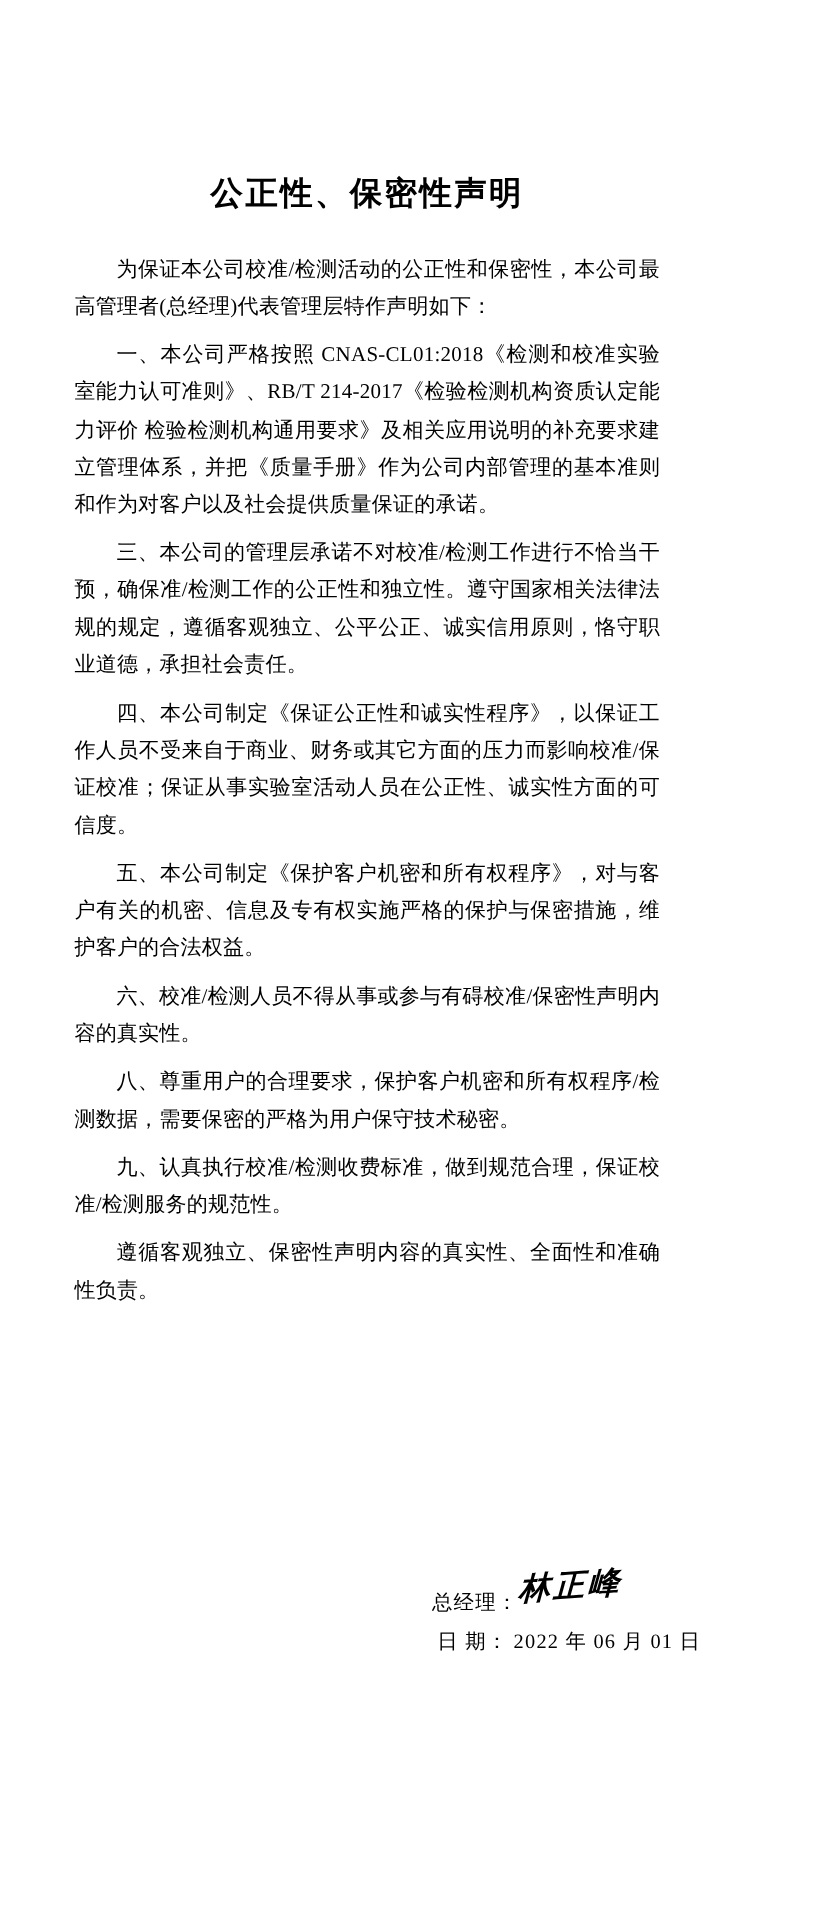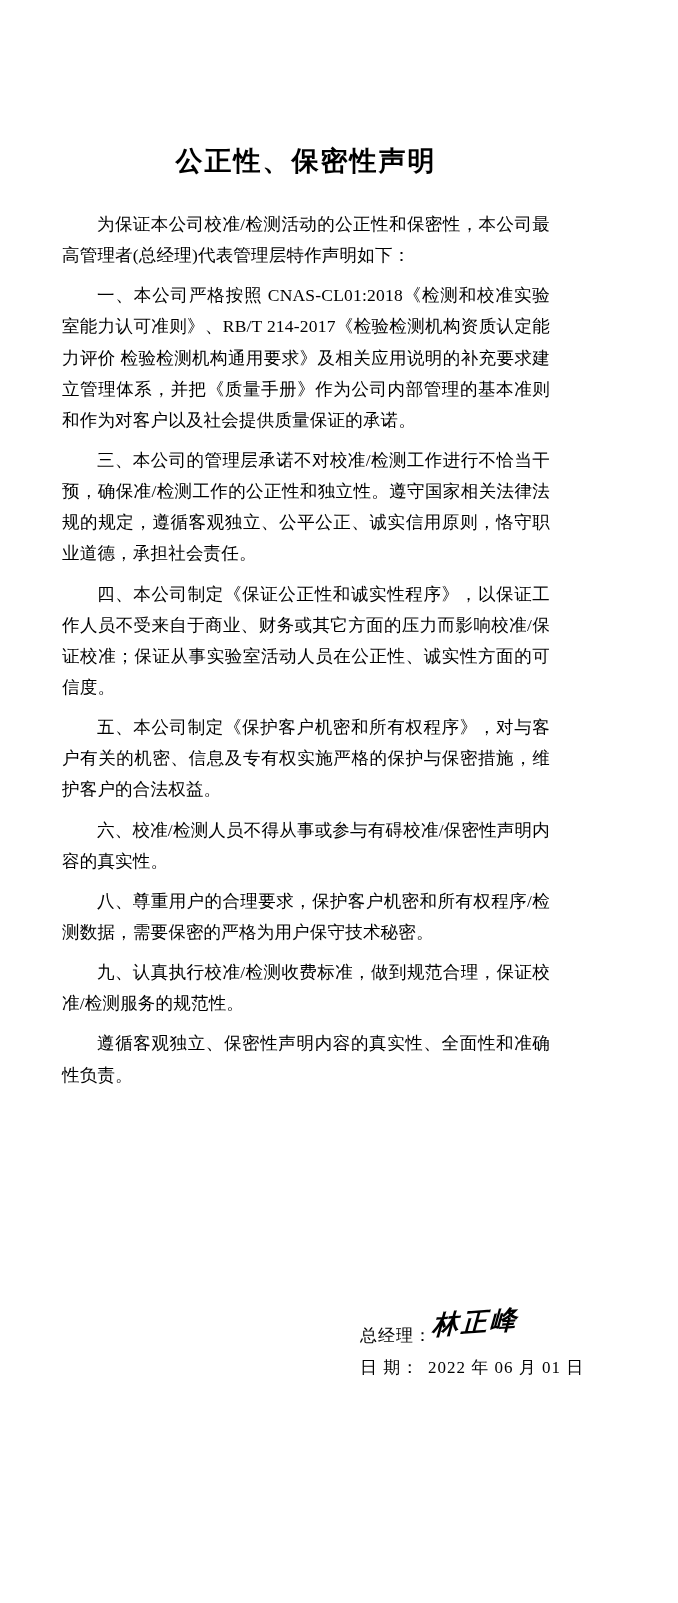--- a/index.html
+++ b/index.html
@@ -70,20 +70,21 @@
     letter-spacing: 3px;
     transform: rotate(-4deg) skewX(-6deg);
   }
   .date-row {
     letter-spacing: 1px;
     font-size: 17px;
   }
   .date-row .date-label {
     display: inline-block;
     width: 68px;
+    text-align: center;
   }
 </style>
 </head>
 <body>
 
 <div class="page">
 
   <h1 class="doc-title">公正性、保密性声明</h1>
 
   <div class="body-text">

